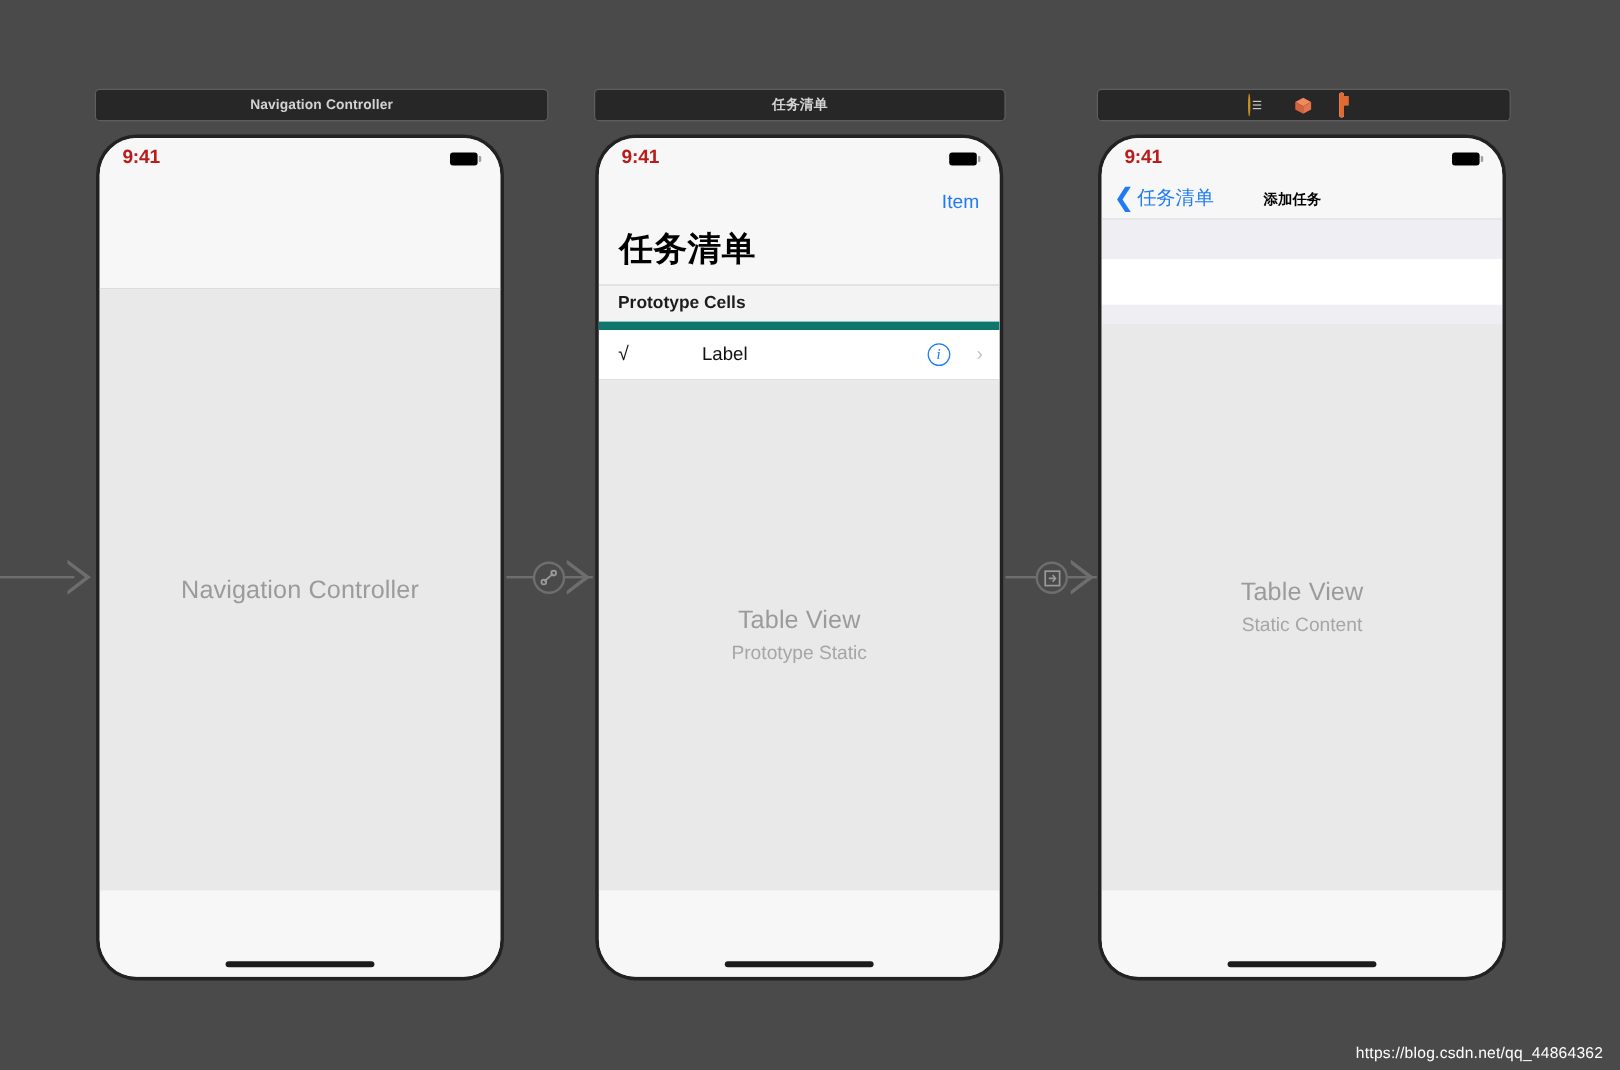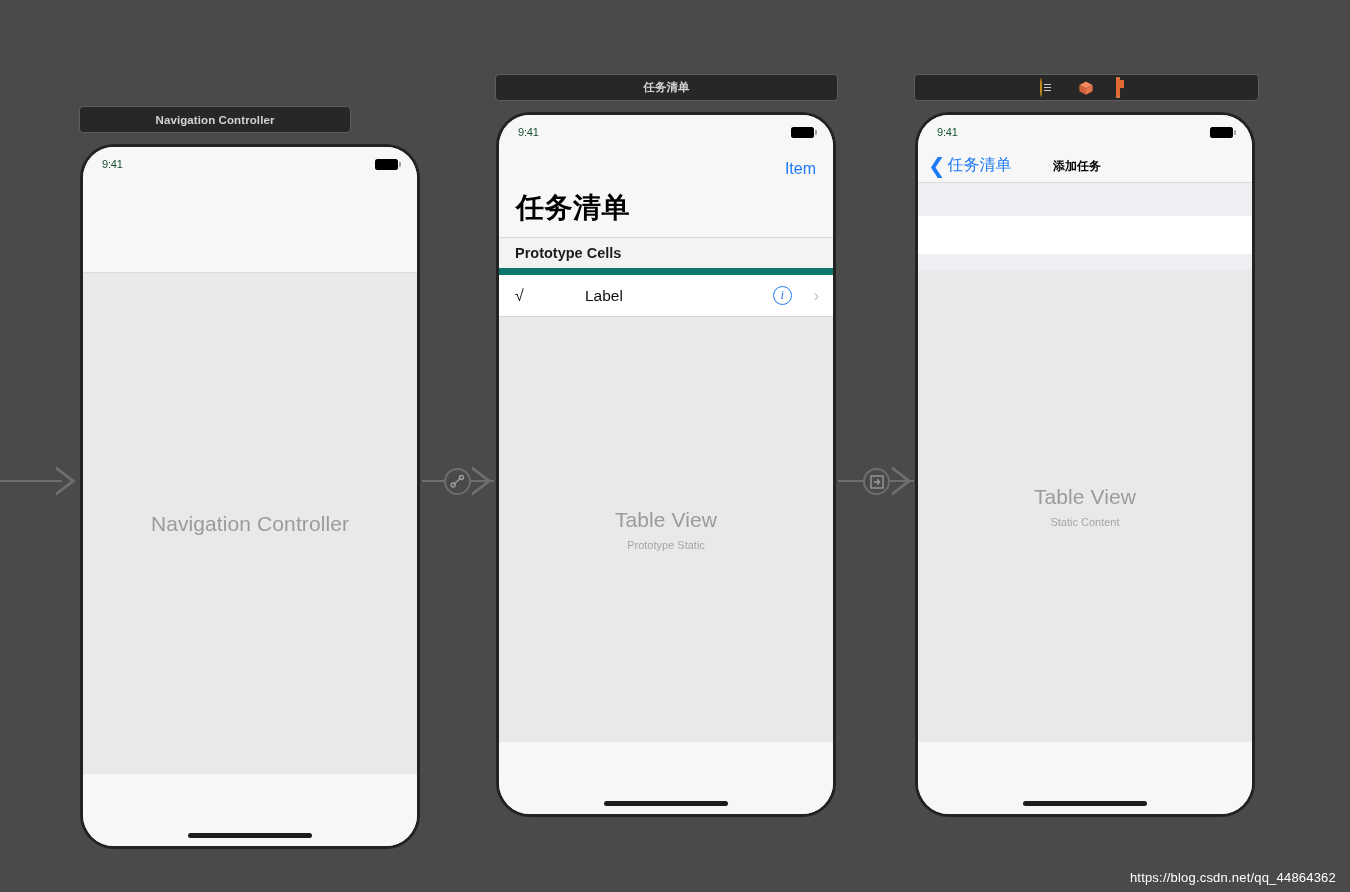--- a/index.html
+++ b/index.html
@@ -119,23 +119,23 @@
     top: 0; left: 0; right: 0;
     height: 34px;
     display: flex;
     align-items: center;
     justify-content: space-between;
     padding: 0 19px;
     box-sizing: border-box;
     z-index: 3;
   }
   .clock {
-    font-size: 11px;
-    font-weight: normal;
-    color: #14532d;
+    font-size: 16px;
+    font-weight: bold;
+    color: #b91c1c;
     letter-spacing: -0.2px;
   }
   .battery {
     width: 23px; height: 11px;
     border-radius: 2.5px;
     background: #000;
     position: relative;
   }
   .battery::after {
     content:"";
@@ -181,21 +181,21 @@
     flex: none;
   }
   .ph-title {
     color: #9b9b9b;
     font-size: 21px;
     font-weight: normal;
     letter-spacing: .1px;
   }
   .ph-sub {
     color: #a6a6a6;
-    font-size: 11px;
+    font-size: 16px;
     margin-top: 7px;
   }
 
   
   .nav-lg {
     background: #f7f7f7;
     flex: none;
     padding-top: 34px;
   }
   .nav-item-row {
@@ -337,21 +337,21 @@
 
 <div id="canvas">
 
   <div>
     <div class="segue" style="left:0px; top:480px; width:62px;"></div>
     <div class="arrowhead" style="left:56px; top:466px;
          border-left:20px solid #6e6e6e; border-top:15px solid transparent; border-bottom:15px solid transparent;
          clip-path: polygon(0 0, 100% 50%, 0 100%, 0 88%, 74% 50%, 0 12%);"></div>
   </div>
 
-  <div class="scene" style="left:79px; width:272px;margin-top:32px;">
+  <div class="scene" style="left:79px; width:378px;">
     <div class="scene-dock">
       <span class="dock-title">Navigation Controller</span>
     </div>
 
     <div class="device" style="left:1px;">
       <div class="screen">
         <div class="notch"></div>
         <div class="statusbar">
           <span class="clock">9:41</span>
           <span class="battery"></span>

